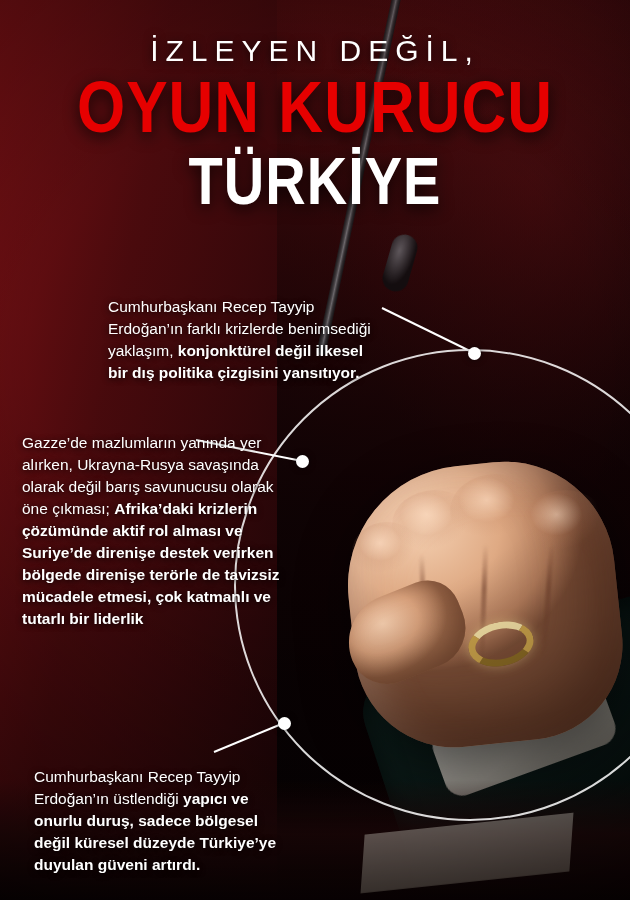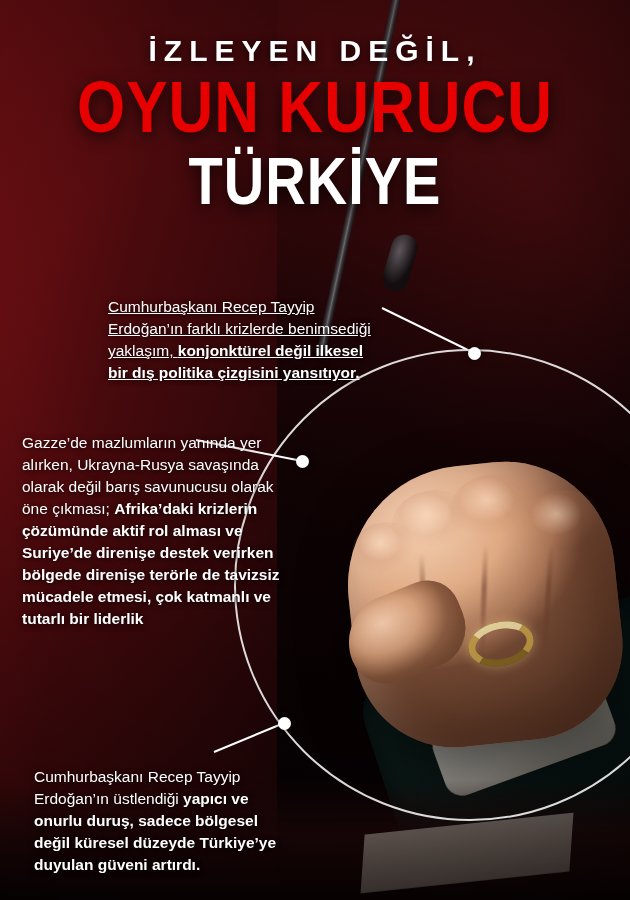--- a/index.html
+++ b/index.html
@@ -188,21 +188,21 @@
   .headline {
     position: absolute;
     left: 0; right: 0;
     top: 34px;
     text-align: center;
     z-index: 5;
   }
   .hl-1 {
     color: #ffffff;
     font-size: 30px;
-    font-weight: bold;
+    font-weight: normal;
     letter-spacing: 7px;
     text-shadow: 0 2px 10px rgba(0,0,0,.75);
     margin-bottom: 2px;
   }
   .hl-2 {
     color: #e60000;
     font-size: 62px;
     font-weight: bold;
     letter-spacing: 1px;
     line-height: .98;
@@ -235,21 +235,21 @@
   .block {
     position: absolute;
     z-index: 6;
     color: #ffffff;
     font-size: 15.5px;
     line-height: 1.42;
     text-shadow: 0 1px 6px rgba(0,0,0,.85);
   }
   .block b { font-weight: bold; }
   .block .light { font-weight: normal; }
-  .b1 { left: 108px; top: 296px; width: 268px; text-decoration: underline; }
+  .b1 { left: 108px; top: 296px; width: 268px; }
   .b2 { left: 22px;  top: 432px; width: 258px; }
   .b3 { left: 34px;  top: 744px; width: 250px; margin-top: 22px; }
 
   .dot {
     position: absolute;
     width: 13px;
     height: 13px;
     border-radius: 50%;
     background: #ffffff;
     box-shadow: 0 0 6px rgba(0,0,0,.6);

